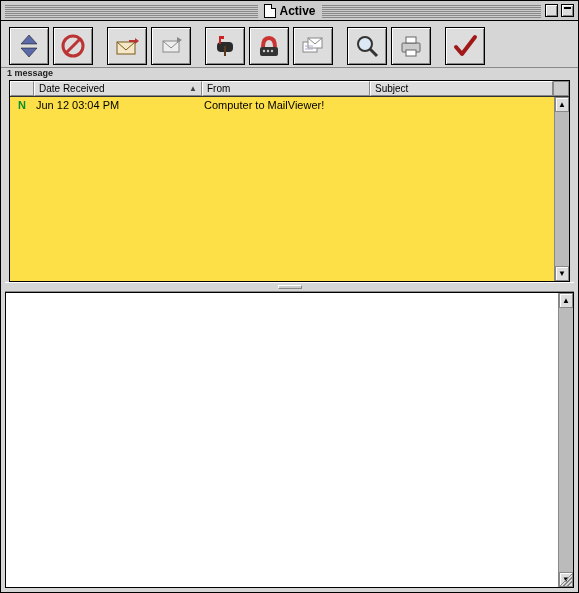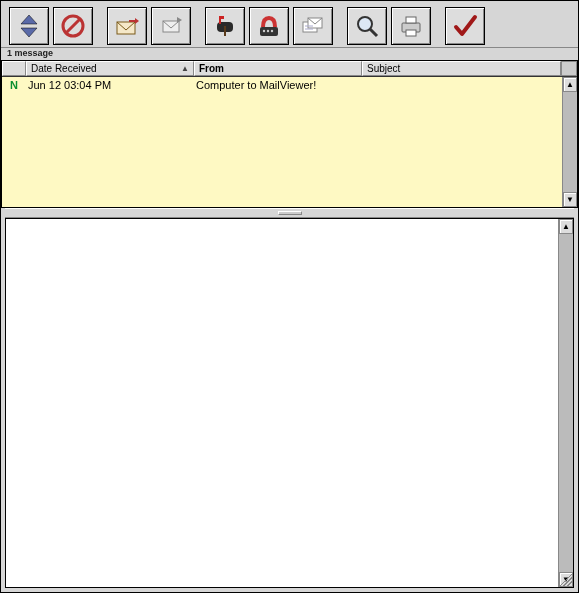--- a/index.html
+++ b/index.html
@@ -109,23 +109,23 @@
 .status-row {
   font-size: 9px;
   padding: 0 6px 2px 6px;
   color: #222;
   background:#d6d6d6;
   font-weight:bold;
 }
 
 .list-area {
   border: 1px solid #000;
-  margin: 0 0;
-  background: #fef9c3;
-  height: 148px;
+  margin: 0 8px;
+  background: #fde047;
+  height: 202px;
   display: flex;
   flex-direction: column;
 }
 .headers {
   display: flex;
   height: 16px;
   background: #ddd;
   border-bottom: 1px solid #333;
   font-size: 10px;
 }
@@ -134,21 +134,21 @@
   border-top-color: #fff;
   border-left-color: #fff;
   padding: 1px 4px;
   display: flex;
   align-items: center;
   gap: 3px;
   overflow: hidden;
 }
 .hcell-status { width: 24px; }
 .hcell-date { width: 168px; position: relative; }
-.hcell-from { width: 168px; font-weight: bold; }
+.hcell-from { width: 168px; }
 .hcell-subject { flex: 1; }
 .hcell-scroll { width: 16px; background:#ccc; border:1px solid #888; }
 .sort-arrow {
   position: absolute;
   right: 4px;
   font-size: 8px;
   color: #444;
 }
 .rows {
   flex:1;
@@ -210,20 +210,32 @@
                             transparent 65%, #888 65%, #888 70%, transparent 70%,
                             transparent 80%, #888 80%, #888 85%, transparent 85%);
   border:1px solid #888;
 }
 </style>
 </head>
 <body>
 
 <div class="window">
 
+  <div class="titlebar">
+    <div class="titlebar-stripes"></div>
+    <div class="titlebar-center">
+      <span class="doc-icon"></span>
+      <span class="title-text">Active</span>
+    </div>
+    <div class="titlebar-stripes"></div>
+    <div class="titlebar-right">
+      <div class="winbtn"></div>
+      <div class="winbtn collapse"></div>
+    </div>
+  </div>
 
   <div class="toolbar">
     <div class="tb-group">
       <div class="tbtn">
         <svg viewBox="0 0 28 28">
           <polygon points="14,3 22,12 6,12" fill="#5a6aa8" stroke="#000" stroke-width="0.5"></polygon>
           <polygon points="14,25 22,16 6,16" fill="#5a6aa8" stroke="#000" stroke-width="0.5"></polygon>
         </svg>
       </div>
       <div class="tbtn">

